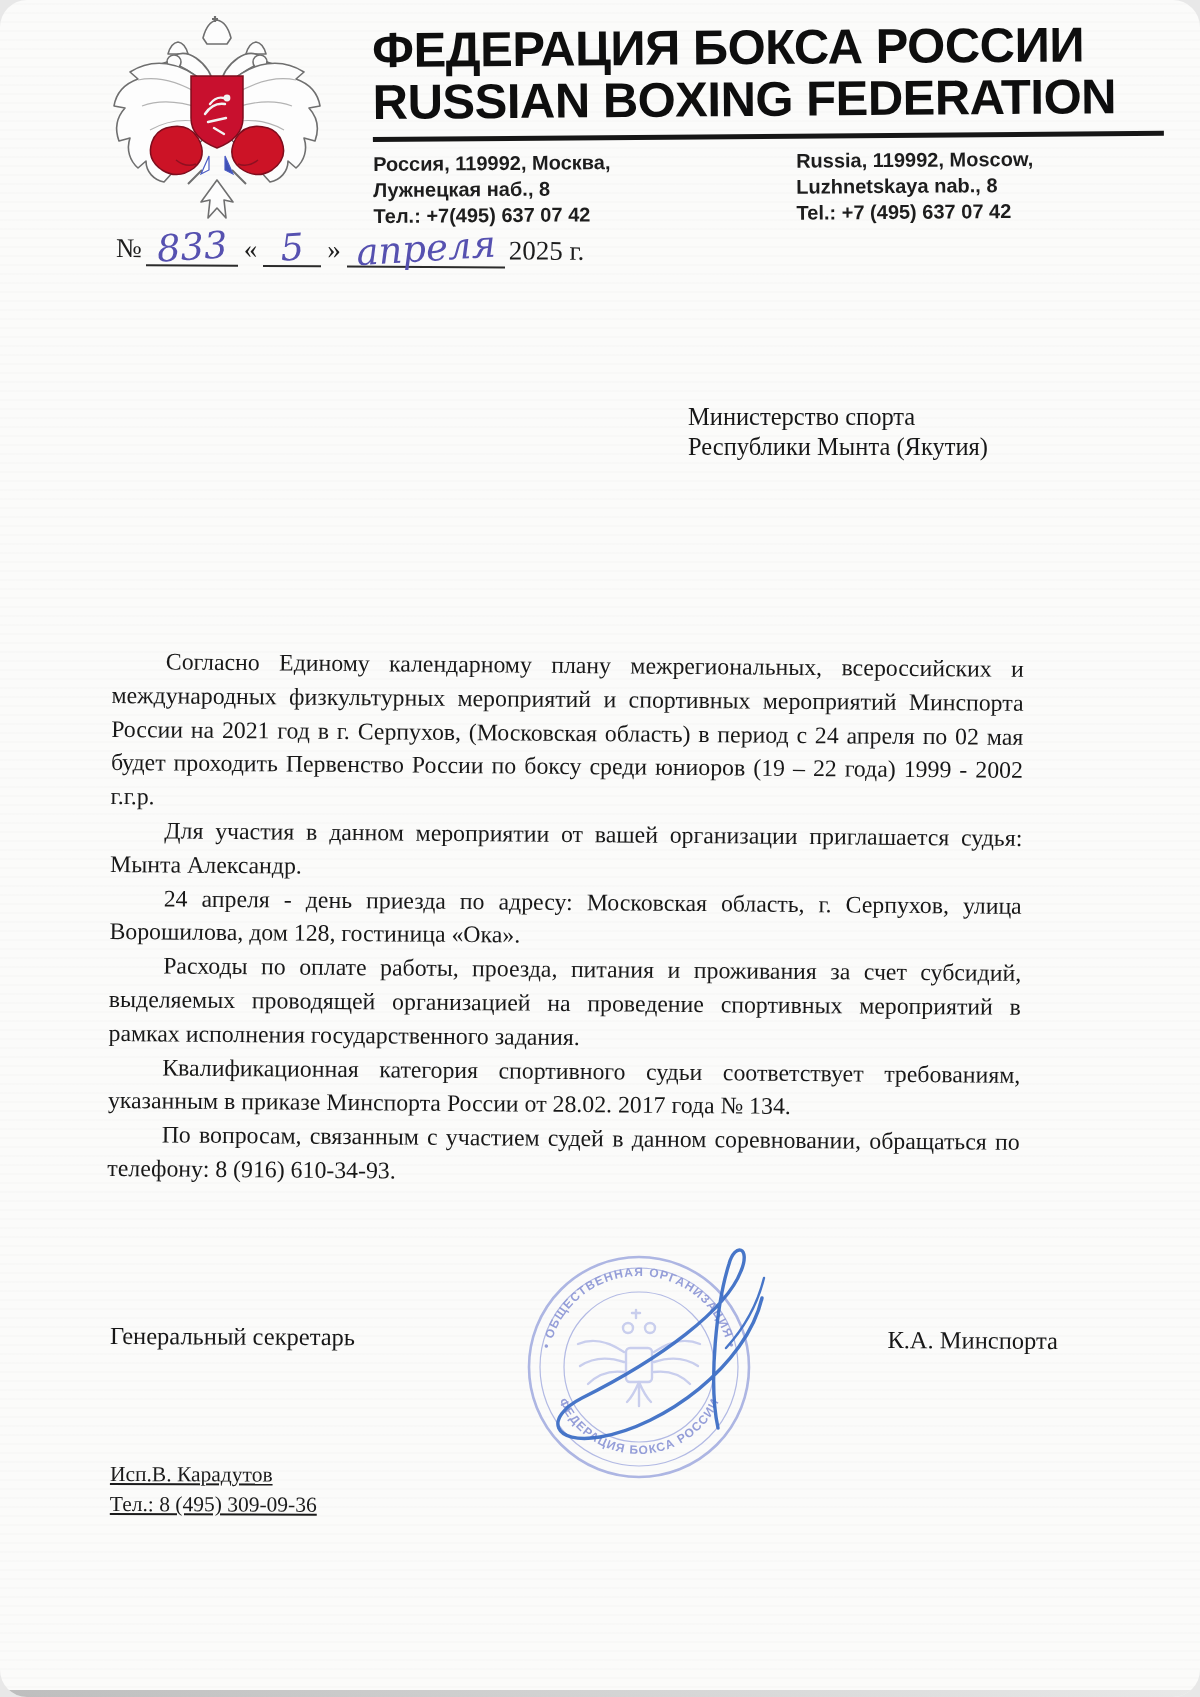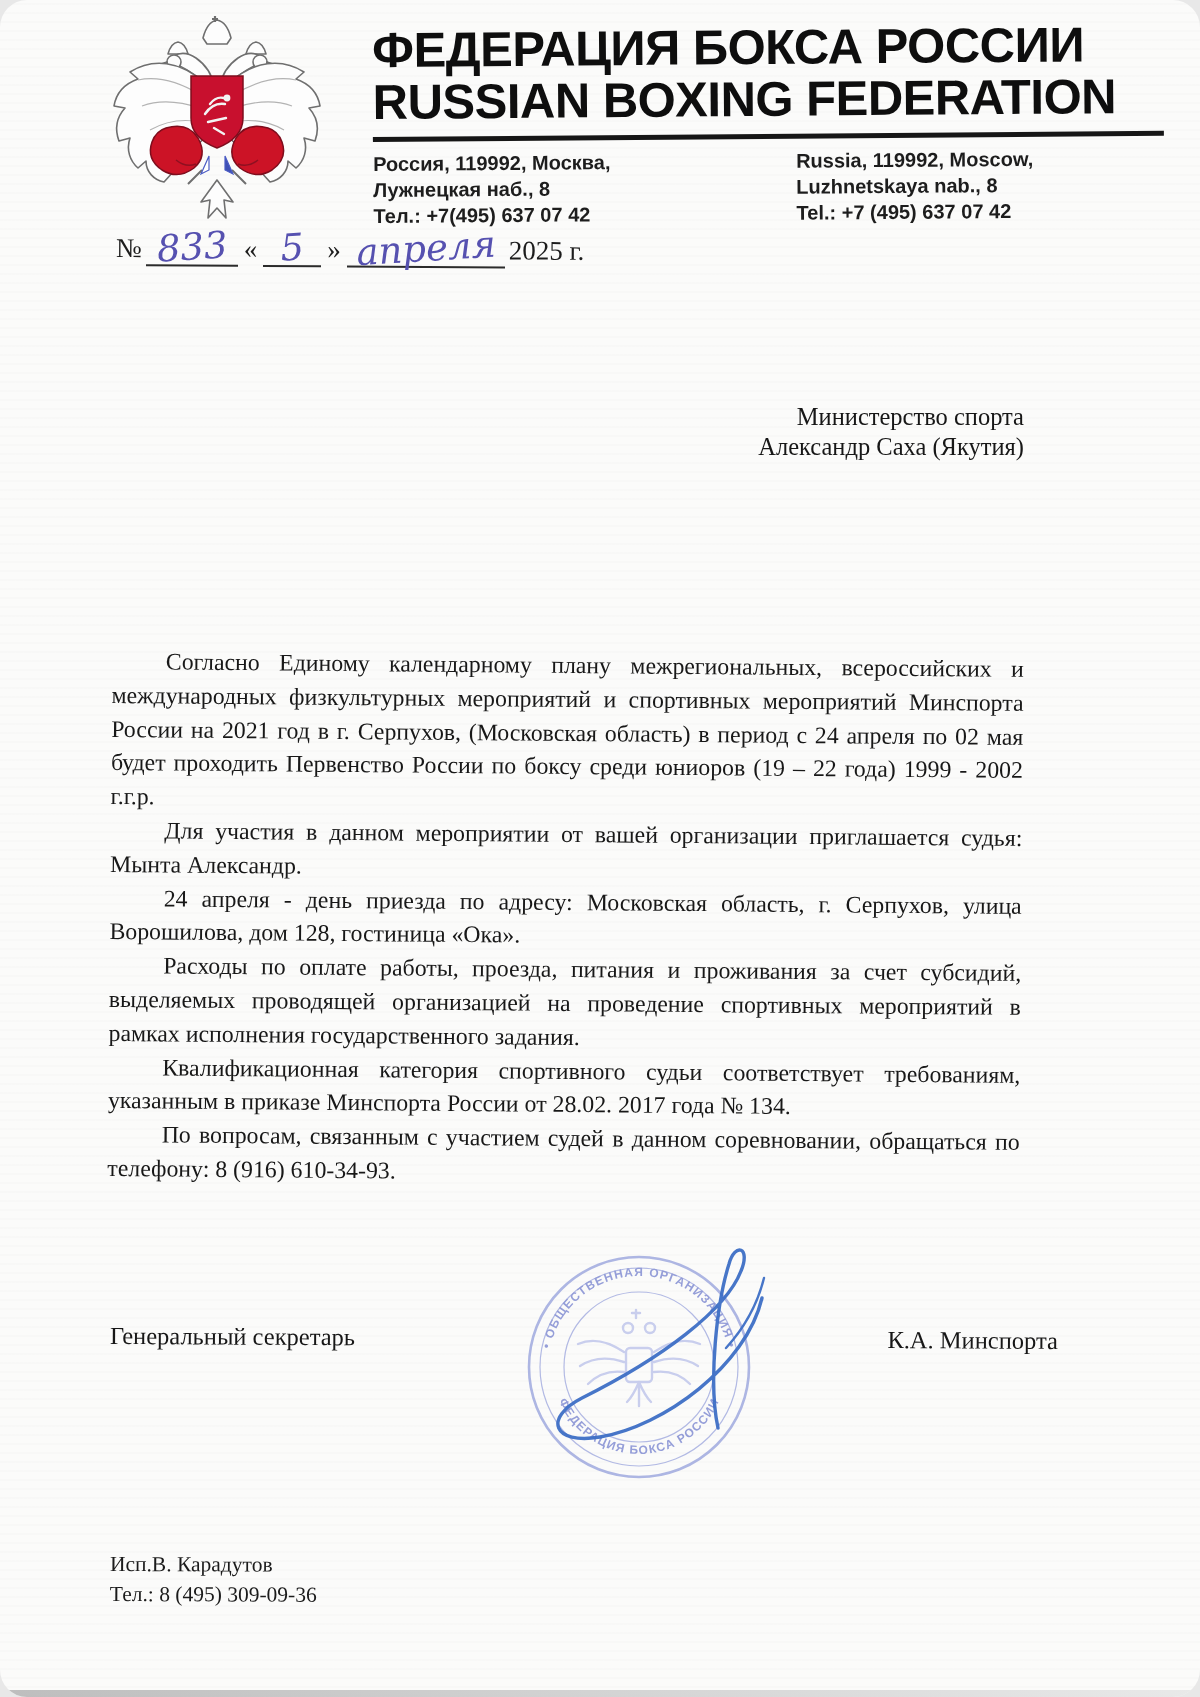--- a/index.html
+++ b/index.html
@@ -29,40 +29,40 @@
   .refline .lbl{padding:0 4px 2px 0;}
   .blank{display:inline-block;border-bottom:2px solid #2b2b2b;position:relative;height:36px;}
   .blank .hw{position:absolute;left:0;right:0;bottom:-4px;text-align:center;
              font-family:"DejaVu Serif",serif;font-style:italic;font-size:37px;
              transform:rotate(-4deg);white-space:nowrap;}
   .b1{width:92px;} .b2{width:58px;} .b3{width:158px;}
   .quote{padding:0 6px 2px 6px;}
   .yr{padding:0 0 2px 4px;}
 
   
-  .recipient{left:688px;top:402px;width:336px;text-align:right;
+  .recipient{left:688px;top:402px;width:336px;
              font-size:24.5px;line-height:29.5px;color:#171717;}
 
   
   .body-text{left:112px;top:645px;width:912px;font-size:23.8px;line-height:33.8px;
              text-align:justify;color:#181818;transform:rotate(0.5deg);transform-origin:left top;}
   .body-text p{margin:0;text-indent:54px;}
 
   
   .sig-row{left:110px;top:1322px;width:948px;display:flex;justify-content:space-between;
            font-size:24.5px;color:#171717;transform:rotate(0.3deg);transform-origin:left top;}
 
   
   .stamp{left:524px;top:1252px;width:230px;height:230px;opacity:0.92;}
   .stamp text{font-family:"Liberation Sans",sans-serif;font-weight:700;}
   .signature{left:520px;top:1150px;width:300px;height:310px;}
 
   
-  .footer{left:110px;top:1549px;font-size:21.5px;line-height:30px;color:#1b1b1b;
-          transform:rotate(0.2deg);transform-origin:left top;}
+  .footer{left:110px;top:1459px;font-size:21.5px;line-height:30px;color:#1b1b1b;
+          transform:rotate(0.2deg);transform-origin:left top;text-decoration:underline;}
 
   .bottom-edge{left:0;bottom:0;width:100%;height:7px;
                background:linear-gradient(90deg,#b3b3b3,#cfcfcf 55%,#e6e6e6);opacity:.85;}
 </style>
 </head>
 <body>
 
 <div class="page">
 
   <svg class="abs logo" viewBox="0 0 222 232" aria-hidden="true">
@@ -141,21 +141,21 @@
       </span>
     <span class="quote">»</span>
     <span class="blank b3">
         <span class="hw" style="color:#5651b0">апреля</span>
       </span>
     <span class="yr">2025 г.</span>
   </div>
 
   <div class="abs recipient">
     <div>Министерство спорта</div>
-    <div>Александр Саха (Якутия)</div>
+    <div>Республики Мынта (Якутия)</div>
   </div>
 
   <div class="abs body-text">
     <p>Согласно Единому календарному плану межрегиональных, всероссийских и международных физкультурных мероприятий и спортивных мероприятий Минспорта России на 2021 год в г. Серпухов, (Московская область) в период с 24 апреля по 02 мая будет проходить Первенство России по боксу среди юниоров (19 – 22 года) 1999 - 2002 г.г.р.</p>
     <p>Для участия в данном мероприятии от вашей организации приглашается судья: Мынта Александр.</p>
     <p>24 апреля - день приезда по адресу: Московская область, г. Серпухов, улица Ворошилова, дом 128, гостиница «Ока».</p>
     <p>Расходы по оплате работы, проезда, питания и проживания за счет субсидий, выделяемых проводящей организацией на проведение спортивных мероприятий в рамках исполнения государственного задания.</p>
     <p>Квалификационная категория спортивного судьи соответствует требованиям, указанным в приказе Минспорта России от 28.02. 2017 года № 134.</p>
     <p>По вопросам, связанным с участием судей в данном соревновании, обращаться  по телефону: 8 (916) 610-34-93.</p>
   </div>

